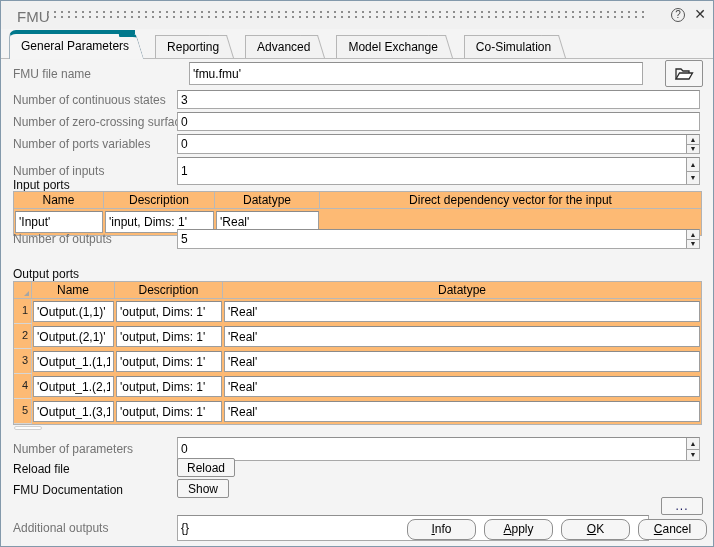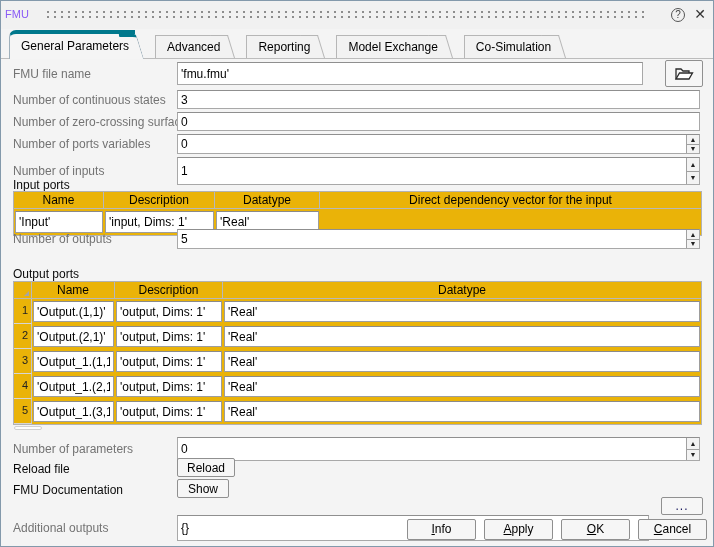--- a/index.html
+++ b/index.html
@@ -6,21 +6,21 @@
   *{box-sizing:border-box;font-family:"Liberation Sans", sans-serif;}
 
   .dialog{
     position:relative;width:714px;height:547px;
     background:#f4f4f4;border:1px solid var(--dialog-border,#8399ab);
     overflow:hidden;font-size:12px;color:#000;
   }
 
   
   .titlebar{position:absolute;left:0;top:0;right:0;height:28px;background:#f1f1f1;}
-  .title{position:absolute;left:4px;top:7px;font-size:11px;color:#8b5cf6;}
+  .title{position:absolute;left:16px;top:7px;font-size:15px;color:#737373;}
   .grip{position:absolute;left:46px;top:10px;width:598px;height:10px;cursor:move;}
   .dotrow{height:2px;margin-bottom:3px;
     background:repeating-linear-gradient(to right,#8d8d8d 0 2px,transparent 2px 7px);}
   .help-btn{
     position:absolute;right:28px;top:7px;width:14px;height:14px;border:1px solid #555;
     border-radius:50%;text-align:center;line-height:12px;font-size:10px;color:#444;cursor:pointer;
   }
   .close-btn{position:absolute;right:7px;top:5px;font-size:14px;color:#333;cursor:pointer;line-height:16px;}
 
   
@@ -71,21 +71,21 @@
 
   
   .mini-btn{
     position:absolute;background:#f6f6f6;border:1px solid #909090;border-radius:2px;
     font-size:12px;text-align:center;cursor:pointer;padding:0;color:#000;
   }
 
   
   .ptable{
     position:absolute;left:12px;width:689px;display:grid;
-    border:1px solid #b2b2b2;background:#eab308;
+    border:1px solid #b2b2b2;background:#fdba74;
   }
   .th{
     border-right:1px solid #b8b8b8;border-bottom:1px solid #b8b8b8;
     text-align:center;font-size:12px;line-height:16px;overflow:hidden;white-space:nowrap;position:relative;
   }
   .th.last{border-right:0;}
   .corner::after{
     content:"";position:absolute;right:2px;bottom:2px;width:0;height:0;
     border-left:5px solid transparent;border-bottom:5px solid #a5a5a5;
   }
@@ -99,21 +99,21 @@
     text-align:right;padding:5px 3px 0 0;font-size:11px;color:#222;
   }
   .hscroll-thumb{
     position:absolute;left:13px;top:425px;width:28px;height:4px;
     background:#fdfdfd;border:1px solid #d0d0d0;border-radius:2px;cursor:pointer;
   }
 
   
   .fbtn{
     position:absolute;top:518px;width:69px;height:21px;
-    background:#f6f6f6;border:1px solid #8f8f8f;border-radius:2px;
+    background:#f6f6f6;border:1px solid #8f8f8f;border-radius:8px;
     font-size:12px;cursor:pointer;padding:0;color:#000;
   }
   .fbtn span{display:block;width:100%;text-align:center;line-height:19px;}
   .fbtn span::first-letter{text-decoration:underline;}
 
   .folder-svg{display:block;margin:0 auto;}
   .ellipsis-label{color:#14145a;letter-spacing:1px;line-height:15px;}
 </style>
 </head>
 <body>
@@ -128,36 +128,36 @@
     </div>
     <div class="help-btn">?</div>
     <div class="close-btn">✕</div>
   </div>
 
   <div class="tabbar">
     <div class="tab active">
       <span class="tab-label">General Parameters</span>
     </div>
     <div class="tab">
+      <span class="tab-label">Reporting</span>
+    </div>
+    <div class="tab">
       <span class="tab-label">Advanced</span>
-    </div>
-    <div class="tab">
-      <span class="tab-label">Reporting</span>
     </div>
     <div class="tab">
       <span class="tab-label">Model Exchange</span>
     </div>
     <div class="tab">
       <span class="tab-label">Co-Simulation</span>
     </div>
   </div>
 
   <div class="frow" style="top:61px;height:23px;">
     <span class="flabel">FMU file name</span>
-    <div class="fwrap" style="right:57px;">
+    <div class="fwrap" style="right:57px;margin-left:12px;">
       <input class="tfield" value="'fmu.fmu'" style="">
     </div>
   </div>
   <button class="mini-btn" style="left:664px;top:59px;width:38px;height:27px;">
     <svg class="folder-svg" width="20" height="16" viewBox="0 0 20 16">
       <path d="M2 13 V3 H7 L9 5 H15 V7" fill="none" stroke="#2b2b2b" stroke-width="1.3"></path>
       <path d="M2 13 L5.5 7 H18.5 L15 13 Z" fill="#ffffff" stroke="#2b2b2b" stroke-width="1.3"></path>
     </svg>
   </button>
 

